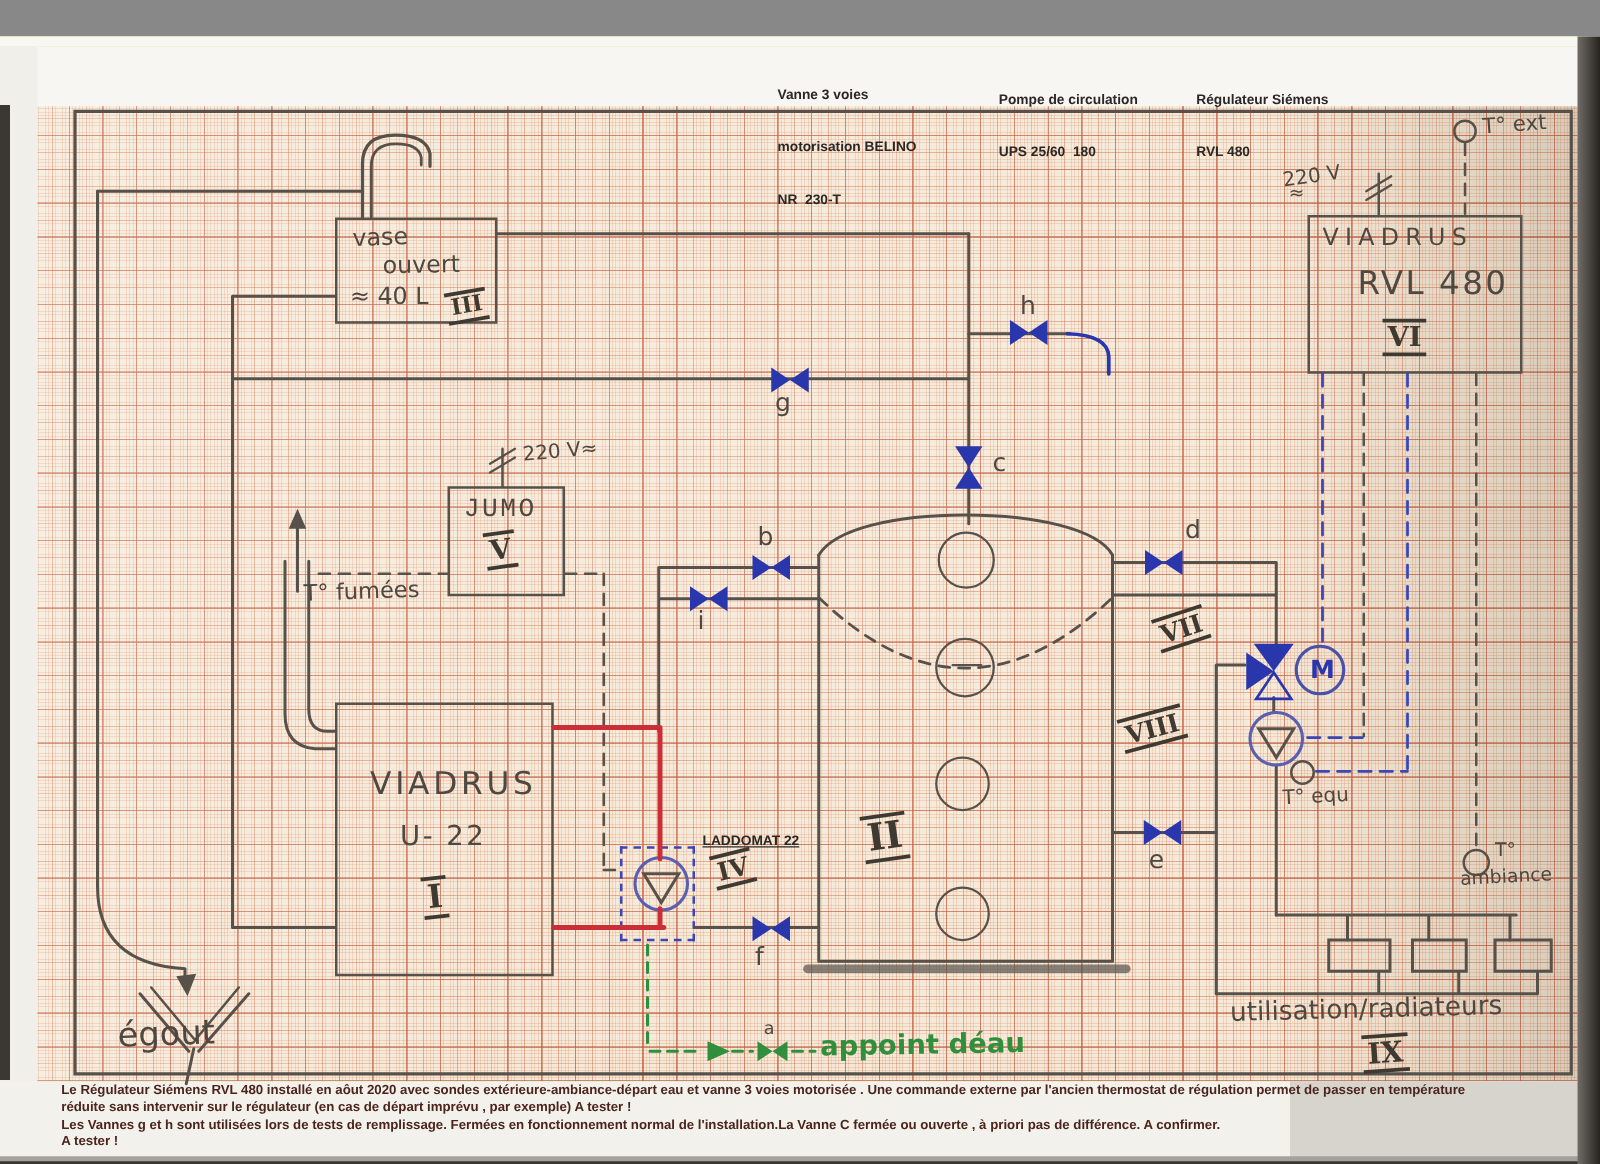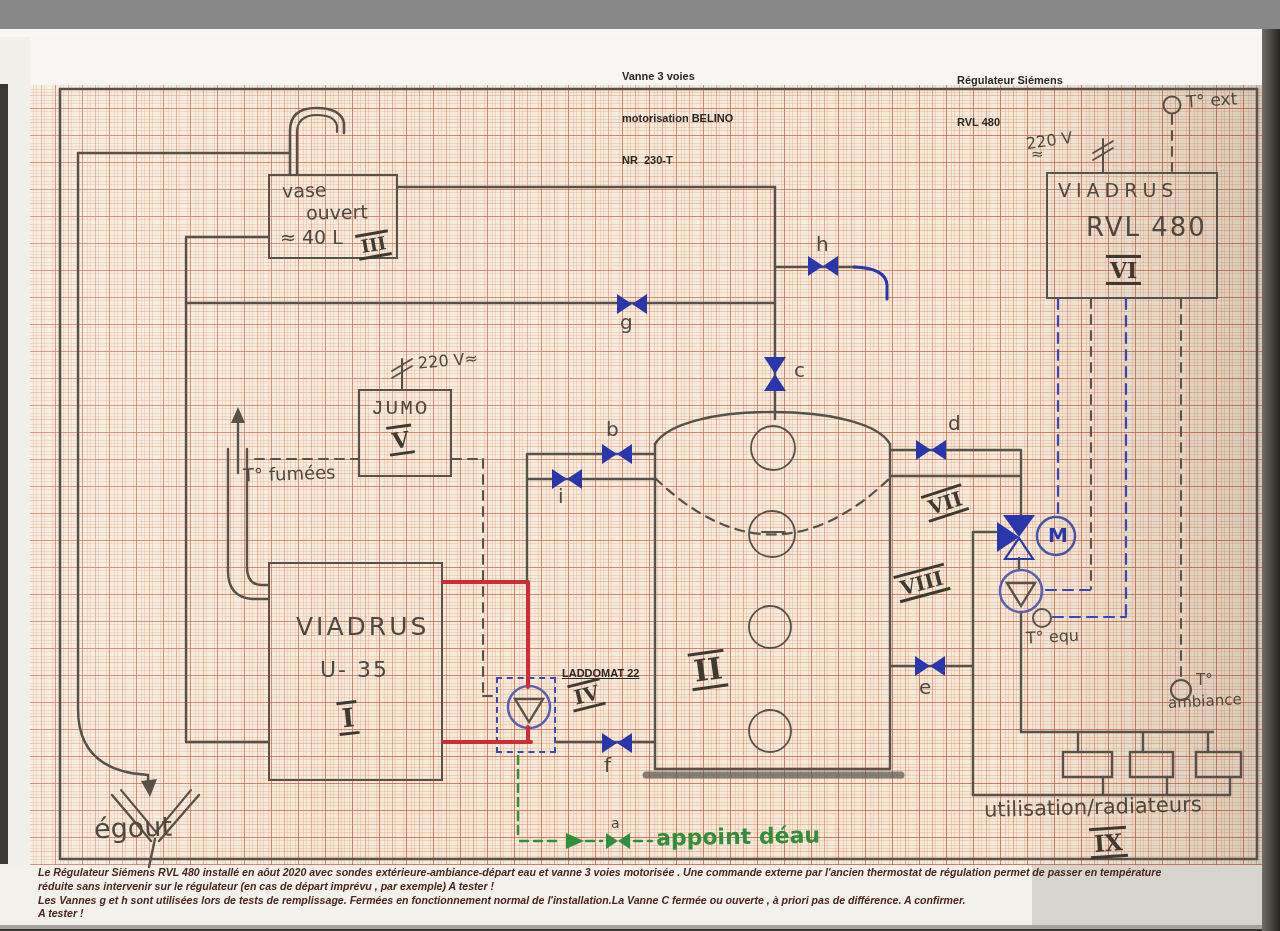--- a/index.html
+++ b/index.html
@@ -55,20 +55,24 @@
   <div class="abs caption-band"></div>
   <div class="abs caption-gray"></div>
   <div class="abs gray-strip"></div>
   <div class="abs band-bottom"></div>
   <div class="abs band-right"></div>
 
   <div class="abs typed" style="left:622px;top:12px;">
     <div>Vanne 3 voies</div>
     <div>motorisation BELINO</div>
     <div>NR  230-T</div>
+  </div>
+  <div class="abs typed" style="left:799px;top:16px;">
+    <div>Pompe de circulation</div>
+    <div>UPS 25/60  180</div>
   </div>
   <div class="abs typed" style="left:957px;top:16px;">
     <div>Régulateur Siémens</div>
     <div>RVL 480</div>
   </div>
 
   <svg width="1280" height="931" viewBox="0 0 1280 931">
 
     <g stroke="#57514a" stroke-width="2.4" fill="none" stroke-linecap="round">
       <path d="M60,60 H1257 V830 H60 Z" stroke-width="2.6"></path>
@@ -205,21 +209,21 @@
   <div class="abs pbox" style="left:358px;top:360px;width:94px;height:88px;"></div>
   <div class="abs pbox" style="left:1046px;top:143px;width:172px;height:127px;"></div>
   <div class="abs dbox" style="left:496px;top:648px;width:60px;height:76px;"></div>
 
   <div class="abs hw" style="left:282px;top:150px;font-size:19px;transform:rotate(-2deg);">vase</div>
   <div class="abs hw" style="left:306px;top:172px;font-size:19px;transform:rotate(-1deg);">ouvert</div>
   <div class="abs hw" style="left:280px;top:197px;font-size:19px;">≈ 40 L</div>
   <div class="abs rn" style="left:357px;top:203px;font-size:18px;transform:rotate(-10deg);">III</div>
 
   <div class="abs hw" style="left:296px;top:583px;font-size:25px;letter-spacing:3px;">VIADRUS</div>
-  <div class="abs hw" style="left:320px;top:628px;font-size:22px;letter-spacing:2px;">U- 35</div>
+  <div class="abs hw" style="left:320px;top:628px;font-size:22px;letter-spacing:2px;">U- 22</div>
   <div class="abs rn" style="left:338px;top:672px;font-size:26px;transform:rotate(-6deg);">I</div>
 
   <div class="abs rn" style="left:690px;top:622px;font-size:30px;transform:rotate(-8deg);">II</div>
 
   <div class="abs hw" style="left:371px;top:368px;font-size:21px;letter-spacing:2px;font-family:Liberation Mono, monospace;">JUMO</div>
   <div class="abs rn" style="left:388px;top:396px;font-size:22px;transform:rotate(-8deg);">V</div>
   <div class="abs hw" style="left:418px;top:322px;font-size:16px;transform:rotate(-5deg);">220 V≈</div>
 
   <div class="abs hw" style="left:1058px;top:150px;font-size:19px;letter-spacing:5px;">VIADRUS</div>
   <div class="abs hw" style="left:1086px;top:183px;font-size:26px;letter-spacing:2px;">RVL 480</div>
@@ -250,20 +254,20 @@
   <div class="abs hw" style="left:948px;top:382px;font-size:20px;">d</div>
   <div class="abs hw" style="left:919px;top:646px;font-size:20px;">e</div>
   <div class="abs hw" style="left:604px;top:724px;font-size:20px;">f</div>
   <div class="abs hw" style="left:620px;top:281px;font-size:20px;">g</div>
   <div class="abs hw" style="left:816px;top:203px;font-size:20px;">h</div>
   <div class="abs hw" style="left:558px;top:455px;font-size:20px;">i</div>
 
   <div class="abs hw" style="left:94px;top:783px;font-size:27px;transform:rotate(-2deg);">égout</div>
   <div class="abs hw" style="left:656px;top:795px;font-size:22px;font-weight:bold;color:#2f8f3c;transform:rotate(-1deg);">appoint déau</div>
 
-  <div class="abs" style="left:38px;top:837px;font-style:italic;">
+  <div class="abs" style="left:49px;top:837px;">
     <div class="cap">Le Régulateur Siémens RVL 480 installé en aôut 2020 avec sondes extérieure-ambiance-départ eau et vanne 3 voies motorisée . Une commande externe par l'ancien thermostat de régulation permet de passer en température</div>
     <div class="cap">réduite sans intervenir sur le régulateur (en cas de départ imprévu , par exemple) A tester !</div>
     <div class="cap">Les Vannes g et h sont utilisées lors de tests de remplissage. Fermées en fonctionnement normal de l'installation.La Vanne C fermée ou ouverte , à priori pas de différence. A confirmer.</div>
     <div class="cap">A tester !</div>
   </div>
 
 </div>
 
 </body></html>

